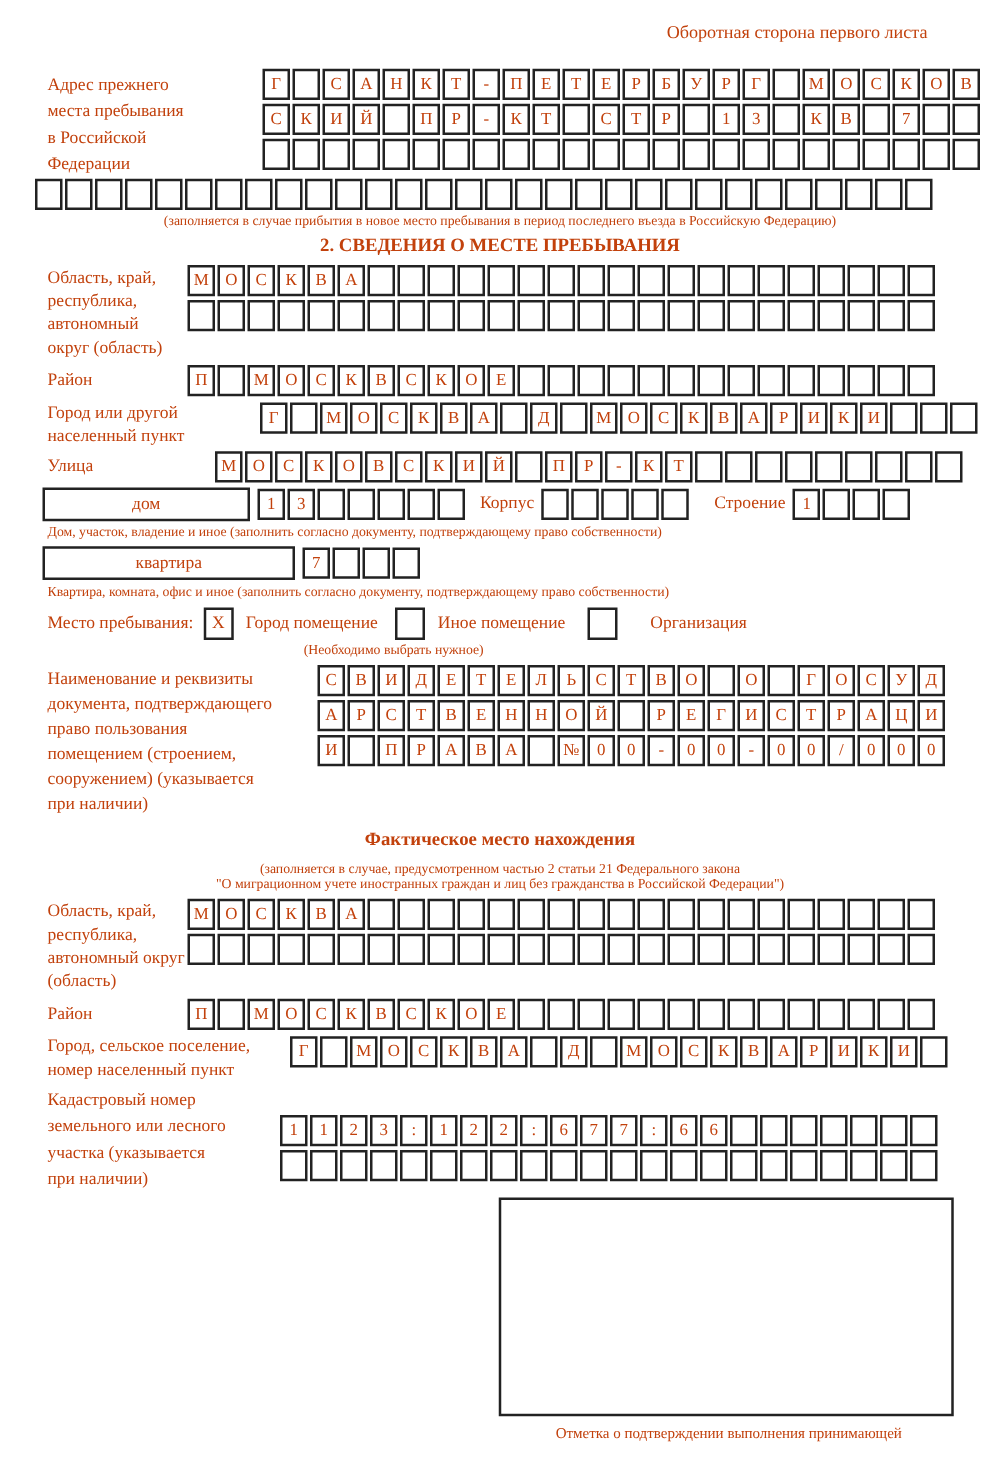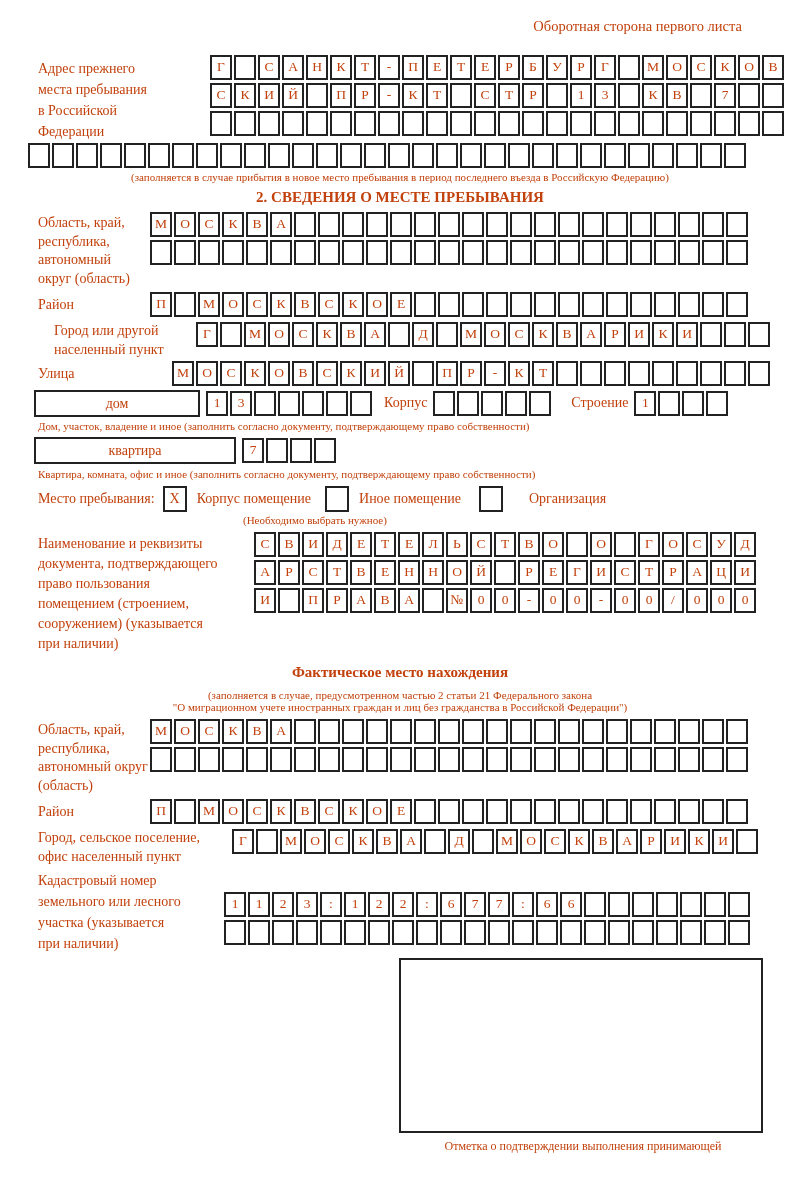--- a/index.html
+++ b/index.html
@@ -261,21 +261,21 @@
         <span class="cell"></span>
         <span class="cell"></span>
         <span class="cell"></span>
         <span class="cell"></span>
         <span class="cell"></span>
         <span class="cell"></span>
       </div>
   </div>
 
   <div class="frow" style="margin-top:3px;">
-    <div class="lbl" style="width:180px;padding-left:38px;box-sizing:border-box;padding-top:2px;margin-left:16px;">
+    <div class="lbl" style="width:208px;padding-left:38px;box-sizing:border-box;padding-top:2px;">
       <div>Город или другой</div>
       <div>населенный пункт</div>
     </div>
     <div class="cells" style="margin-top:2px;">
         <span class="cell">Г</span>
         <span class="cell"></span>
         <span class="cell">М</span>
         <span class="cell">О</span>
         <span class="cell">С</span>
         <span class="cell">К</span>
@@ -367,21 +367,21 @@
         <span class="cell"></span>
         <span class="cell"></span>
         <span class="cell"></span>
       </div>
   </div>
   <div class="note" style="margin-left:38px;margin-top:4px;">Квартира, комната, офис и иное (заполнить согласно документу, подтверждающему право собственности)</div>
 
   <div class="frow" style="margin-top:6px;align-items:center;">
     <div class="lbl" style="margin-left:38px;">Место пребывания:</div>
     <span class="checkbox" style="margin-left:8px;">X</span>
-    <div class="lbl" style="margin-left:10px;">Корпус помещение</div>
+    <div class="lbl" style="margin-left:10px;">Город помещение</div>
     <span class="checkbox" style="margin-left:14px;"></span>
     <div class="lbl" style="margin-left:10px;">Иное помещение</div>
     <span class="checkbox" style="margin-left:18px;"></span>
     <div class="lbl" style="margin-left:26px;">Организация</div>
   </div>
   <div class="note" style="margin-left:243px;margin-top:2px;">(Необходимо выбрать нужное)</div>
 
   <div class="frow" style="margin-top:6px;">
     <div class="lbl" style="width:254px;padding-left:38px;box-sizing:border-box;padding-top:2px;line-height:20px;">
       <div>Наименование и реквизиты</div>
@@ -560,21 +560,21 @@
         <span class="cell"></span>
         <span class="cell"></span>
         <span class="cell"></span>
         <span class="cell"></span>
       </div>
   </div>
 
   <div class="frow" style="margin-top:3px;">
     <div class="lbl" style="width:232px;padding-left:38px;box-sizing:border-box;padding-top:2px;">
       <div>Город, сельское поселение,</div>
-      <div>офис населенный пункт</div>
+      <div>номер населенный пункт</div>
     </div>
     <div class="cells" style="margin-top:2px;">
         <span class="cell">Г</span>
         <span class="cell"></span>
         <span class="cell">М</span>
         <span class="cell">О</span>
         <span class="cell">С</span>
         <span class="cell">К</span>
         <span class="cell">В</span>
         <span class="cell">А</span>

